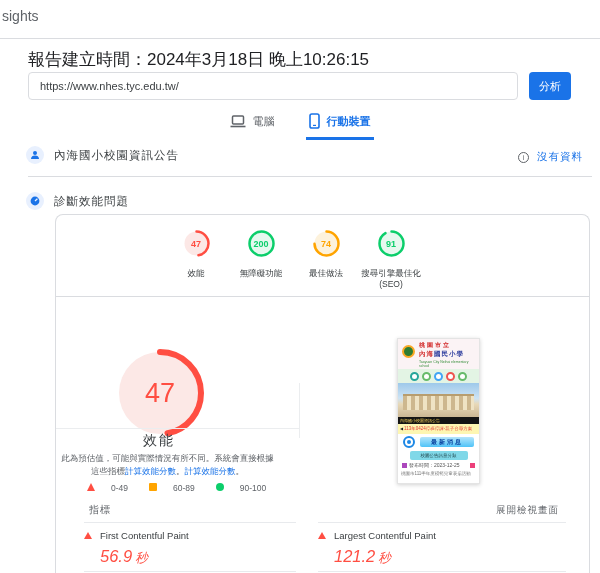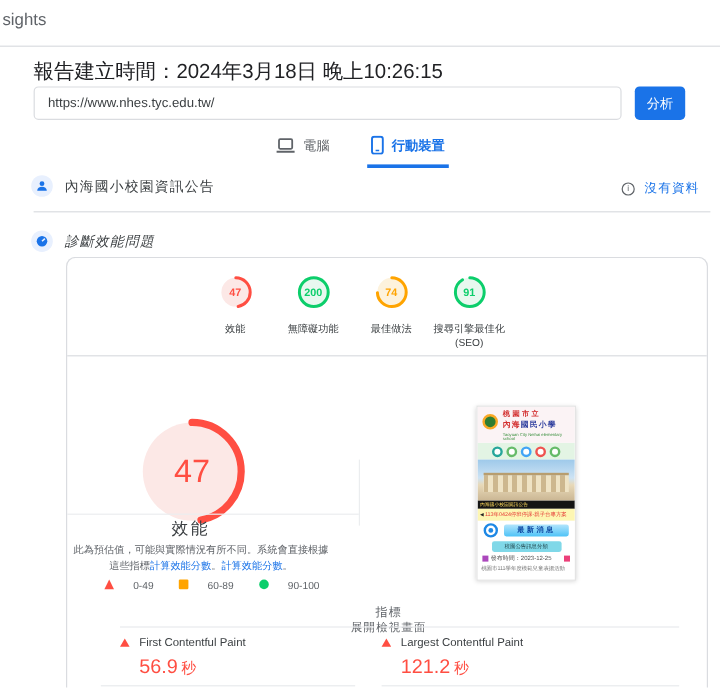--- a/index.html
+++ b/index.html
@@ -20,21 +20,21 @@
   .tabs { position:absolute; left:0; top:111px; width:600px; display:flex; justify-content:center; gap:28px; }
   .tab { display:flex; align-items:center; gap:7px; padding:2px 3px 8px 3px; font-size:11px;
     color:#5f6368; cursor:pointer; border-bottom:3px solid transparent; }
   .tab.active { color:#1a73e8; border-bottom-color:#1a73e8; font-weight:bold; }
 
   .section-row { position:absolute; left:26px; display:flex; align-items:center; gap:10px; }
   .sec-icon { width:18px; height:18px; border-radius:50%; background:#e8f0fe;
     display:flex; align-items:center; justify-content:center; flex:none; }
   .sec-title { font-size:11.5px; color:#3c4043; letter-spacing:1px; }
   .row-field { top:146px; }
-  .row-diag  { top:192px;font-style:italic; }
+  .row-diag  { top:192px; }
   .no-data-wrap { position:absolute; left:518px; top:150px; display:flex; align-items:center; gap:8px; }
   .info-icon { width:11px; height:11px; border:1px solid #5f6368; border-radius:50%;
     display:flex; align-items:center; justify-content:center; font-size:7px; color:#5f6368; cursor:pointer; }
   .info-icon::after { content:"i"; }
   .no-data-link { font-size:10.5px; color:#1a73e8; cursor:pointer; letter-spacing:1px; }
   .mid-divider { position:absolute; left:28px; top:176px; width:564px; height:1px; background:#dadce0; }
 
   .card { position:absolute; left:55px; top:214px; width:535px; height:360px;
     border:1px solid #dadce0; border-bottom:none; border-radius:8px 8px 0 0; background:#fff; }
 
@@ -61,32 +61,32 @@
   .link { color:#1a73e8; text-decoration:none; cursor:pointer; }
 
   .legend { position:absolute; left:31px; top:268px; display:flex; gap:21px; align-items:center; }
   .legend-item { display:flex; align-items:flex-start; gap:16px; font-size:8.5px; color:#5f6368; }
   .tri { width:0; height:0; border-left:4.5px solid transparent; border-right:4.5px solid transparent;
     border-bottom:8px solid #ff4e42; }
   .sq { width:8px; height:8px; background:#ffa400; border-radius:1px; }
   .dot { width:8px; height:8px; background:#0cce6b; border-radius:50%; }
 
   .metrics-head { position:absolute; left:33px; right:30px; top:288px; display:flex;
-    justify-content:space-between; align-items:center;flex-direction:column; }
+    justify-content:space-between; align-items:center; }
   .m-label { font-size:10px; color:#5f6368; letter-spacing:1px; }
   .m-expand { font-size:9.5px; color:#5f6368; cursor:pointer; letter-spacing:1px; }
 
   .metric { position:absolute; top:307px; border-top:1px solid #e8eaed; padding-top:7px; }
-  .metric-l { left:44px; width:212px; }
+  .metric-l { left:28px; width:212px; }
   .metric-r { left:262px; width:248px; }
   .m-row { display:flex; align-items:center; gap:8px; }
   .m-tri { width:0; height:0; border-left:4px solid transparent; border-right:4px solid transparent;
     border-bottom:7px solid #ff4e42; }
   .m-name { font-size:9.5px; color:#3c4043; }
-  .m-value { margin:6px 0 0 16px; font-size:16.5px; color:#ff4e42; }
+  .m-value { margin:6px 0 0 16px; font-size:16.5px; color:#ff4e42;font-style:italic; }
   .m-unit { font-size:12.5px; margin-left:3px; }
   .next-border { position:absolute; top:356px; height:1px; background:#e8eaed; }
   .nb-l { left:28px; width:212px; } .nb-r { left:262px; width:248px; }
 
   
   .thumb { position:absolute; left:341px; top:123px; width:83px; height:146px; background:#fff;
     border:1px solid #e4e4e4; box-shadow:0 1px 4px rgba(0,0,0,.18); overflow:hidden; cursor:pointer; }
   .t-header { height:30px; background:#fbf3f5; position:relative; }
   .t-logo { position:absolute; left:4px; top:6px; width:13px; height:13px; border-radius:50%;
     background:#2e7d32; border:2px solid #f9a825; }

